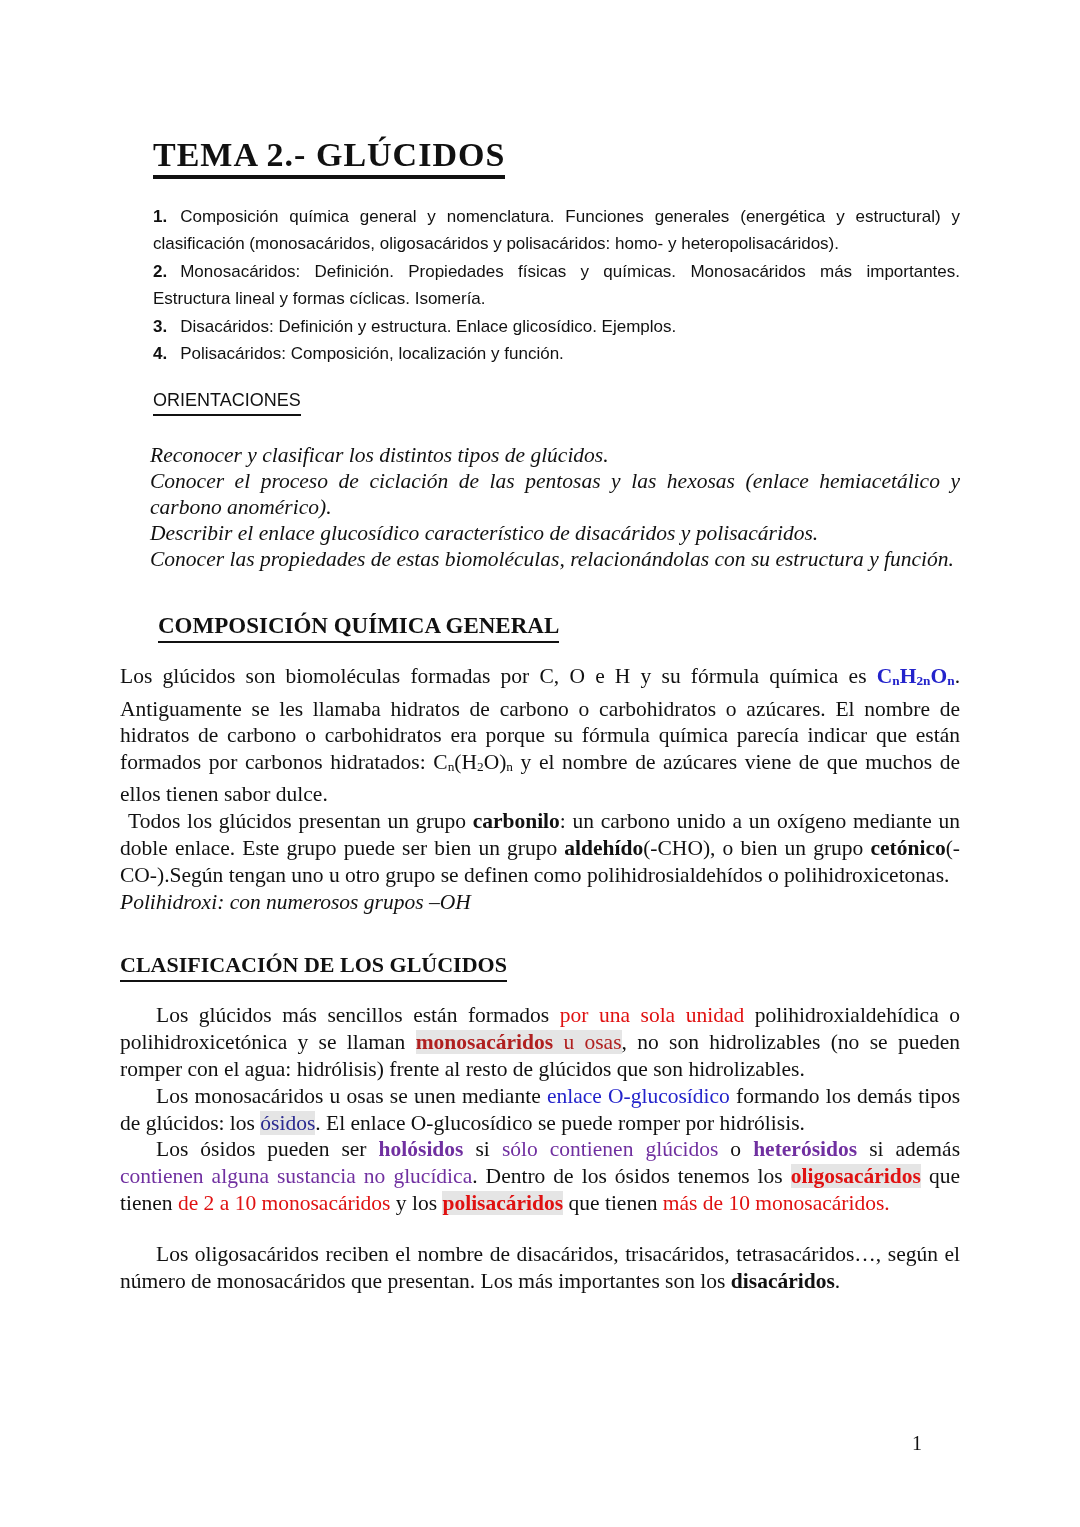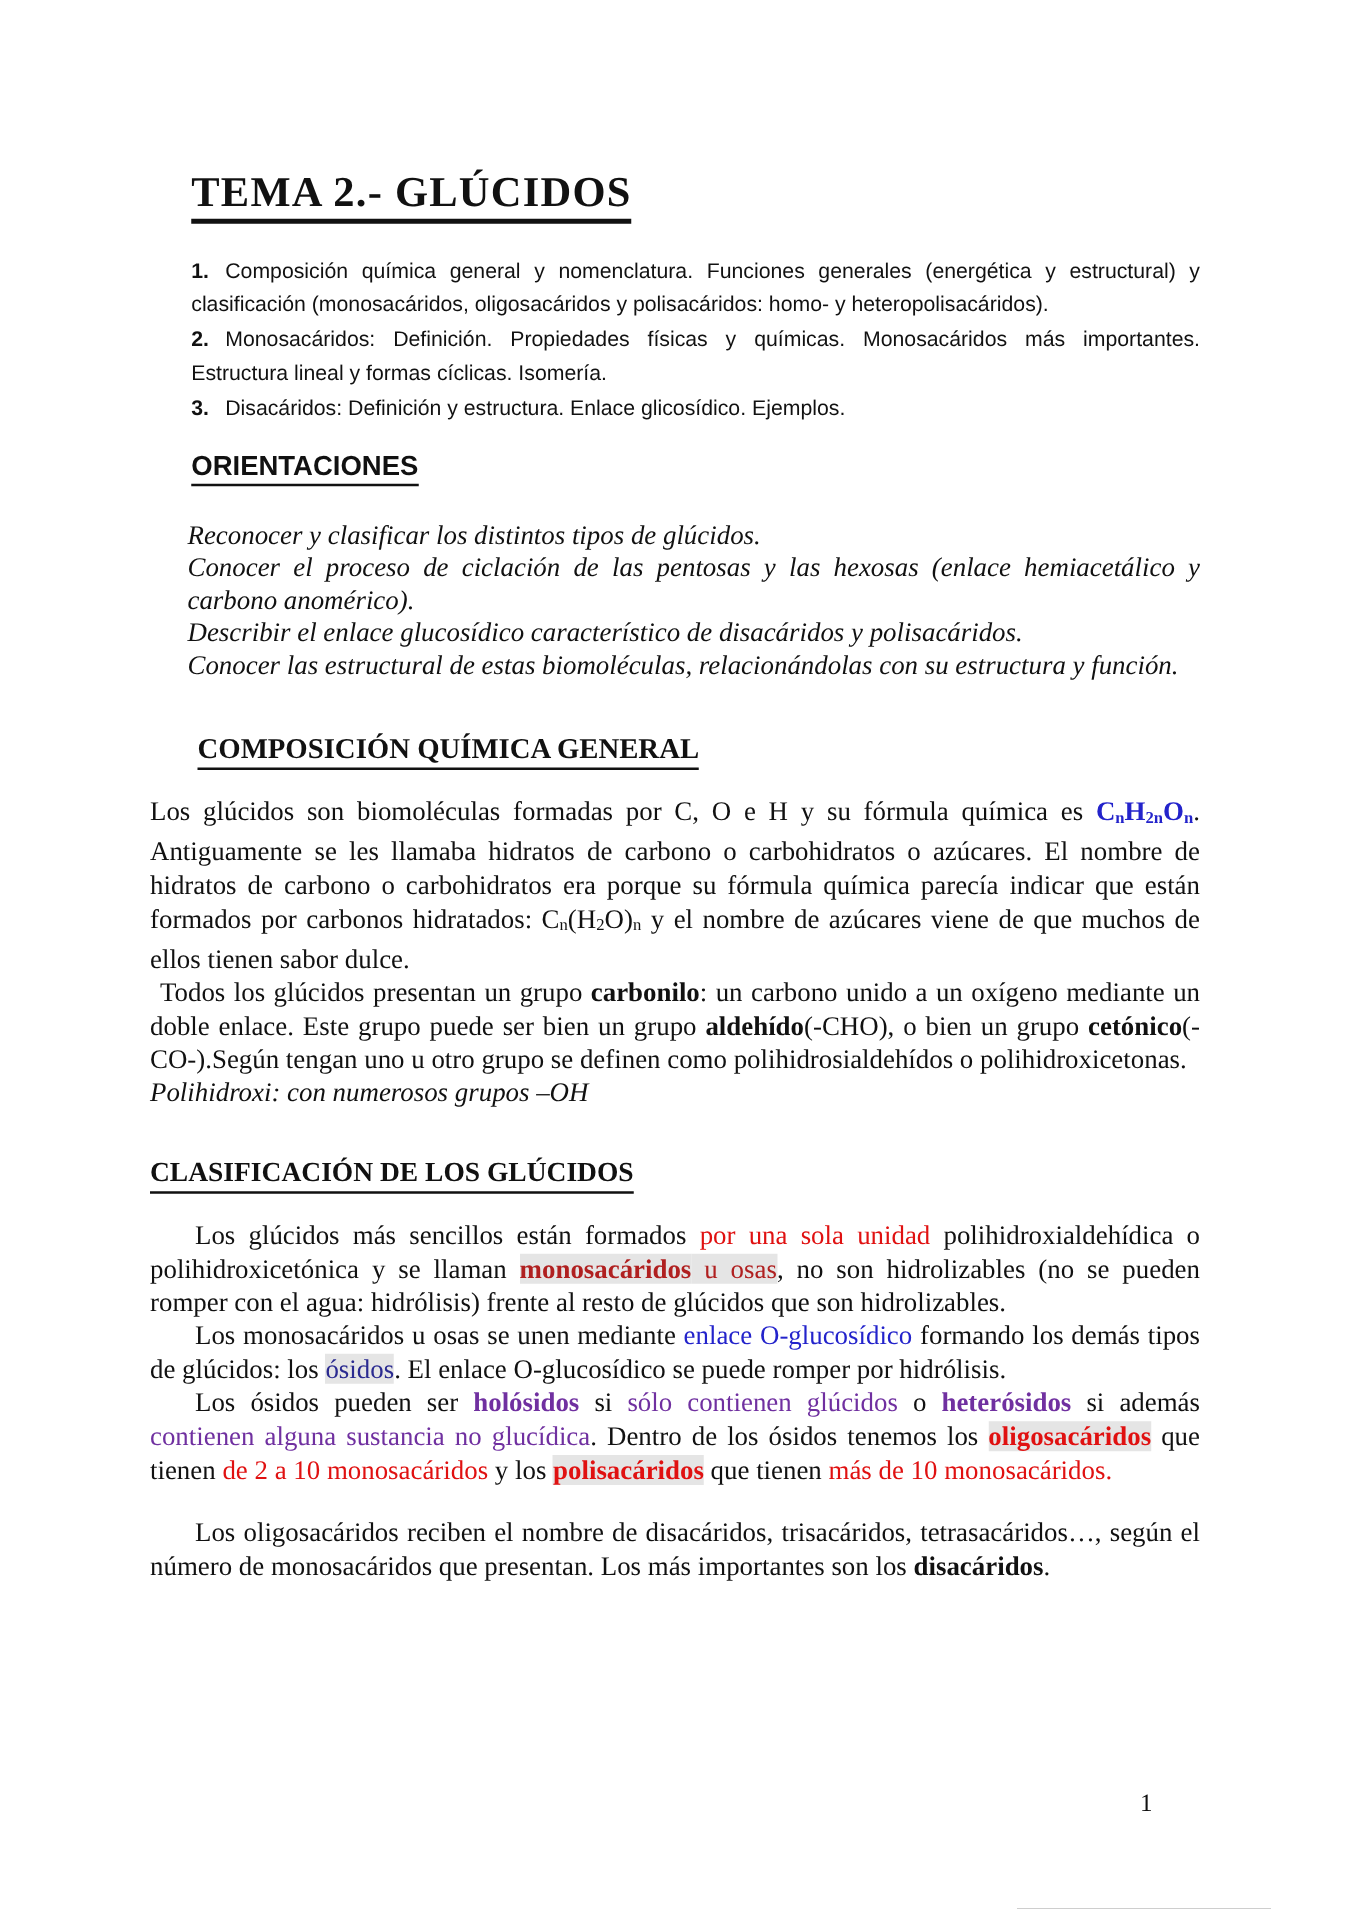--- a/index.html
+++ b/index.html
@@ -38,22 +38,22 @@
     font-size:17px;
     line-height:27.4px;
     text-align:justify;
   }
   .toc p{margin:0;}
   .toc-num{font-weight:bold;margin-right:13px;}
   
   .h-sans{
     margin:20px 0 0 33px;
     font-family:"Liberation Sans", sans-serif;
-    font-size:22px;
-    font-weight:bold;
+    font-size:18px;
+    font-weight:normal;
     line-height:26px;
   }
   .h-serif{
     font-size:23px;
     font-weight:bold;
     line-height:28px;
   }
   .h-comp{margin:40px 0 0 38px;}
   .h-clas{margin:36px 0 0 0;font-size:22px;}
   .h-sans .u,.h-serif .u{
@@ -104,29 +104,30 @@
 
 <div class="page">
   <div class="content">
 
     <h1 class="doc-title"><span class="u">TEMA 2.- GLÚCIDOS</span></h1>
 
     <div class="toc">
       <p><span class="toc-num">1.</span><span>Composición química general y nomenclatura. Funciones generales (energética y estructural) y clasificación (monosacáridos, oligosacáridos y polisacáridos: homo- y heteropolisacáridos).</span></p>
       <p><span class="toc-num">2.</span><span>Monosacáridos: Definición. Propiedades físicas y químicas. Monosacáridos más importantes. Estructura lineal y formas cíclicas. Isomería.</span></p>
       <p><span class="toc-num">3.</span><span>Disacáridos: Definición y estructura. Enlace glicosídico. Ejemplos.</span></p>
+      <p><span class="toc-num">4.</span><span>Polisacáridos: Composición, localización y función.</span></p>
     </div>
 
     <h2 class="h-sans"><span class="u">ORIENTACIONES</span></h2>
 
     <div class="orient">
       <p>Reconocer y clasificar los distintos tipos de glúcidos.</p>
       <p>Conocer el proceso de ciclación de las pentosas y las hexosas (enlace hemiacetálico y carbono anomérico).</p>
       <p>Describir el enlace glucosídico característico de disacáridos y polisacáridos.</p>
-      <p>Conocer las estructural de estas biomoléculas, relacionándolas con su estructura y función.</p>
+      <p>Conocer las propiedades de estas biomoléculas, relacionándolas con su estructura y función.</p>
     </div>
 
     <h2 class="h-serif h-comp"><span class="u">COMPOSICIÓN QUÍMICA GENERAL</span></h2>
 
     <p class="body-par mt"><span>Los glúcidos son biomoléculas  formadas por C, O e H y su fórmula química es </span><span class="blue bold">C</span><span class="blue bold sub">n</span><span class="blue bold">H</span><span class="blue bold sub">2n</span><span class="blue bold">O</span><span class="blue bold sub">n</span><span>. Antiguamente se les llamaba hidratos de carbono o carbohidratos o azúcares. El nombre de hidratos de carbono o carbohidratos era porque su fórmula química parecía indicar que están formados por carbonos hidratados: </span><span>C</span><span class="sub">n</span><span>(H</span><span class="sub">2</span><span>O)</span><span class="sub">n</span><span> y el nombre de azúcares viene de que muchos de ellos  tienen sabor dulce.</span></p>
     <p class="body-par ind-sm"><span>Todos los glúcidos presentan un grupo </span><span class="bold">carbonilo</span><span>: un carbono unido a un oxígeno mediante un doble enlace. Este grupo puede ser bien un grupo </span><span class="bold">aldehído</span><span>(-CHO), o bien un grupo </span><span class="bold">cetónico</span><span>(-CO-).Según tengan uno u otro grupo se definen como polihidrosialdehídos o polihidroxicetonas.</span></p>
     <p class="body-par italic">Polihidroxi: con numerosos grupos –OH</p>
 
     <h2 class="h-serif h-clas"><span class="u">CLASIFICACIÓN DE LOS GLÚCIDOS</span></h2>
 

